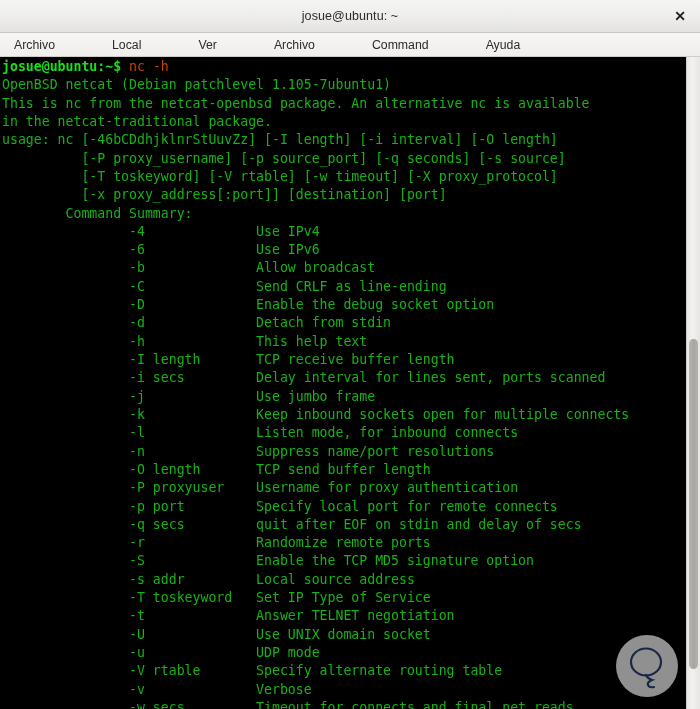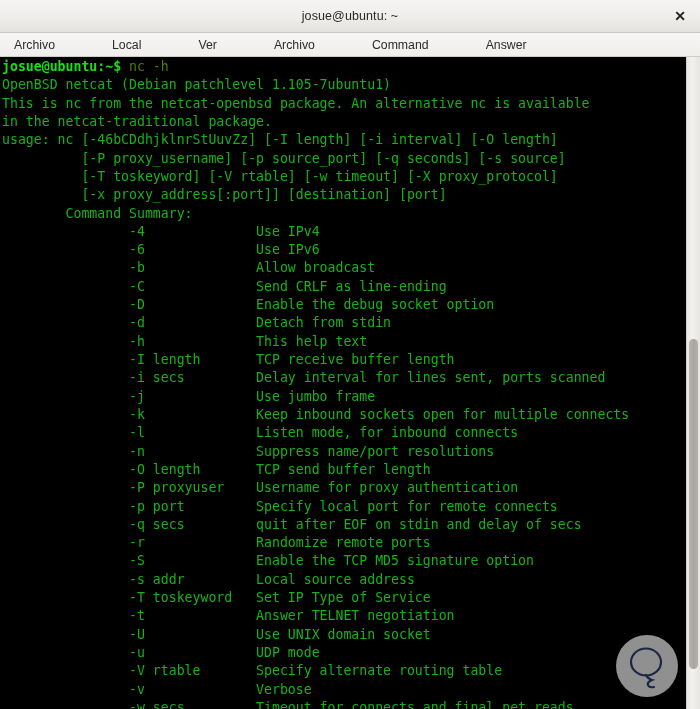--- a/index.html
+++ b/index.html
@@ -99,21 +99,21 @@
     padding: 0;
     font-family: "DejaVu Sans Mono", "Liberation Mono", monospace;
     font-size: 13.2px;
     line-height: 18.32px;
     color: #18b218;
     white-space: pre;
     letter-spacing: 0px;
   }
   .ln { display: block; height: 18.32px; }
   .bold-green { color: #18e018; font-weight: bold; }
-  .grn { color: #4d7c0f; }
+  .grn { color: #c2410c; }
 
   
   .scrollbar {
     width: 14px;
     min-width: 14px;
     background: linear-gradient(to right, #e9e8e6 0%, #f2f1ef 40%, #e6e5e2 100%);
     border-left: 1px solid #d0cdc9;
     position: relative;
     box-sizing: border-box;
   }
@@ -153,21 +153,21 @@
     <span class="titlebar-title">josue@ubuntu: ~</span>
     <span class="close-btn">✕</span>
   </div>
 
   <div class="menubar">
     <span class="menu-item">Archivo</span>
     <span class="menu-item">Local</span>
     <span class="menu-item">Ver</span>
     <span class="menu-item">Archivo</span>
     <span class="menu-item">Command</span>
-    <span class="menu-item">Answer</span>
+    <span class="menu-item">Ayuda</span>
   </div>
 
   <div class="term-wrap">
     <div class="terminal">
       <pre class="term-text" id="term-output"><span class="ln"><span class="bold-green">josue@ubuntu:~$</span><span class="grn"> nc -h</span></span><span class="ln">OpenBSD netcat (Debian patchlevel 1.105-7ubuntu1)</span><span class="ln">This is nc from the netcat-openbsd package. An alternative nc is available</span><span class="ln">in the netcat-traditional package.</span><span class="ln">usage: nc [-46bCDdhjklnrStUuvZz] [-I length] [-i interval] [-O length]</span><span class="ln">          [-P proxy_username] [-p source_port] [-q seconds] [-s source]</span><span class="ln">          [-T toskeyword] [-V rtable] [-w timeout] [-X proxy_protocol]</span><span class="ln">          [-x proxy_address[:port]] [destination] [port]</span><span class="ln">        Command Summary:</span><span class="ln">                -4              Use IPv4</span><span class="ln">                -6              Use IPv6</span><span class="ln">                -b              Allow broadcast</span><span class="ln">                -C              Send CRLF as line-ending</span><span class="ln">                -D              Enable the debug socket option</span><span class="ln">                -d              Detach from stdin</span><span class="ln">                -h              This help text</span><span class="ln">                -I length       TCP receive buffer length</span><span class="ln">                -i secs         Delay interval for lines sent, ports scanned</span><span class="ln">                -j              Use jumbo frame</span><span class="ln">                -k              Keep inbound sockets open for multiple connects</span><span class="ln">                -l              Listen mode, for inbound connects</span><span class="ln">                -n              Suppress name/port resolutions</span><span class="ln">                -O length       TCP send buffer length</span><span class="ln">                -P proxyuser    Username for proxy authentication</span><span class="ln">                -p port         Specify local port for remote connects</span><span class="ln">                -q secs         quit after EOF on stdin and delay of secs</span><span class="ln">                -r              Randomize remote ports</span><span class="ln">                -S              Enable the TCP MD5 signature option</span><span class="ln">                -s addr         Local source address</span><span class="ln">                -T toskeyword   Set IP Type of Service</span><span class="ln">                -t              Answer TELNET negotiation</span><span class="ln">                -U              Use UNIX domain socket</span><span class="ln">                -u              UDP mode</span><span class="ln">                -V rtable       Specify alternate routing table</span><span class="ln">                -v              Verbose</span><span class="ln">                -w secs         Timeout for connects and final net reads</span></pre>
     </div>
 
     <div class="scrollbar">
       <div class="scroll-thumb" id="scroll-thumb" style="top: 282px; height: 330px;"></div>
     </div>

